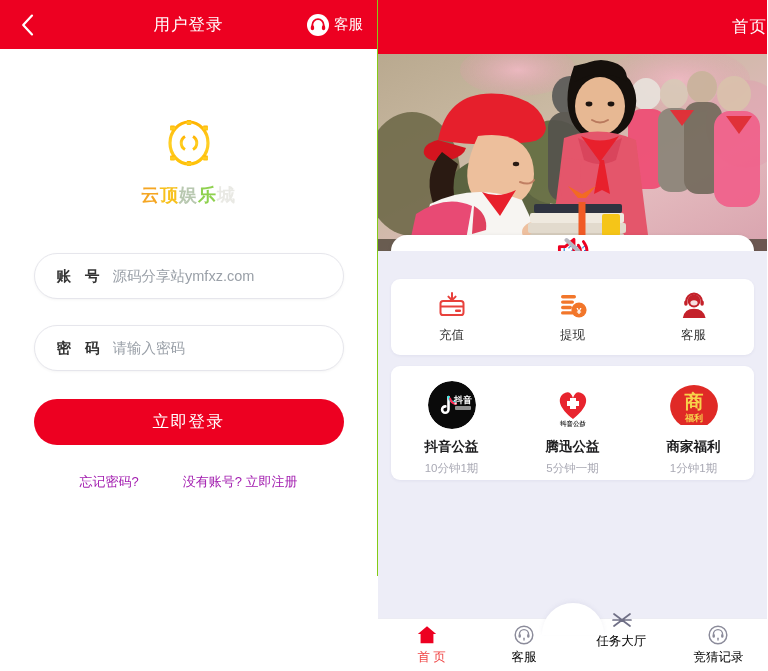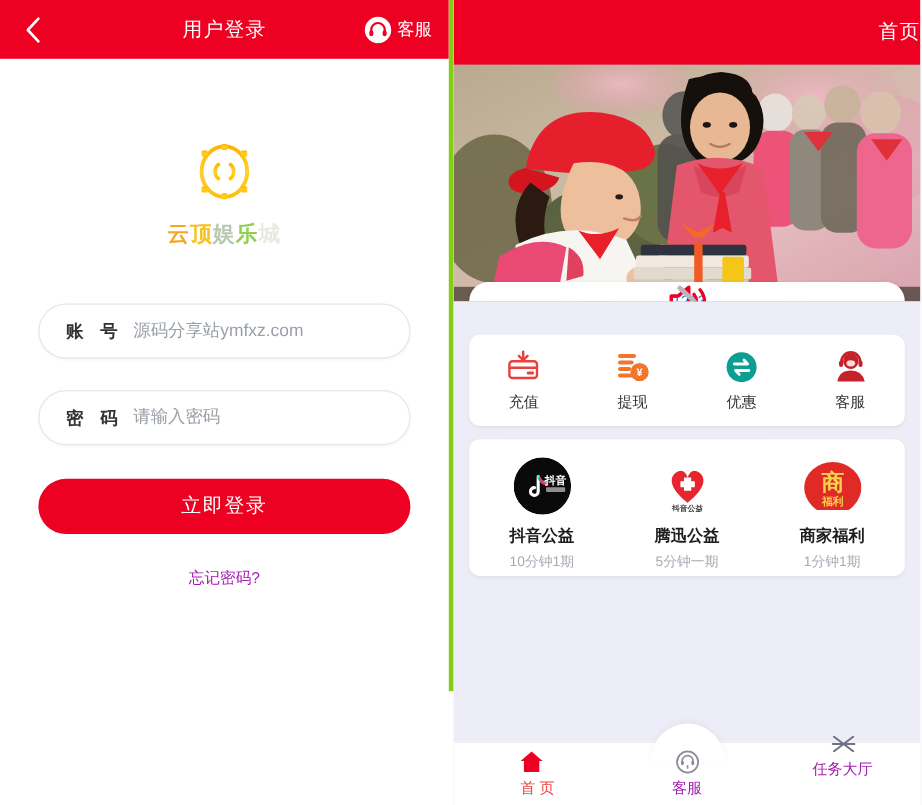--- a/index.html
+++ b/index.html
@@ -8,21 +8,21 @@
     font-family: "Liberation Sans", "DejaVu Sans", sans-serif;
     background: #ffffff;
     overflow: hidden;
   }
   .stage { width: 768px; height: 671px; display: flex; background: #ffffff; }
 
   
   .panel-login {
     width: 378px; height: 576px; background: #ffffff;
     position: relative; overflow: hidden;
-    border-right: 4px solid #84cc16;
+    border-right: 1px solid #84cc16;
   }
   .login-header {
     height: 49px; background: #ED0021; display: flex; align-items: center;
     position: relative; padding: 0 14px;
   }
   .back-chevron {
     width: 26px; height: 26px; display: flex; align-items: center; justify-content: center;
     cursor: pointer;
   }
   .back-chevron svg { display: block; }
@@ -149,21 +149,21 @@
     position: absolute; left: 50%; transform: translateX(-50%);
     top: -16px; width: 62px; height: 32px;
     background: #ffffff; border-radius: 31px 31px 0 0;
     box-shadow: 0 -2px 4px rgba(120,120,160,0.07);
   }
   .tab {
     flex: 1; display: flex; flex-direction: column; align-items: center;
     justify-content: center; gap: 3px; cursor: pointer; position: relative; z-index: 2;
   }
   .tab-icon { width: 22px; height: 22px; display: block; }
-  .tab-label { font-size: 12.5px; color: #a21caf; }
+  .tab-label { font-size: 12.5px; color: #000000; }
   .tab.active .tab-label { color: #ef4444; margin-left: 10px; }
   .tab.center { margin-top: -13px; justify-content: flex-start; padding-top: 2px; }
 </style>
 </head>
 <body>
 
 <div class="stage">
 
   <div class="panel-login">
 
@@ -235,20 +235,21 @@
 
     <div class="field field-password">
       <span class="field-label">密 码</span>
       <input class="field-input" type="password" placeholder="请输入密码" style="">
     </div>
 
     <button class="login-btn">立即登录</button>
 
     <div class="login-links">
       <a>忘记密码?</a>
+      <a>没有账号? 立即注册</a>
     </div>
   </div>
 
   <div class="panel-home">
 
     <div class="home-header">
       <span class="home-title">首页</span>
     </div>
 
     <div class="banner">
@@ -389,29 +390,20 @@
               <rect x="3" y="9.4" width="13" height="3.4" rx="1.7" fill="#F2762A"></rect>
               <rect x="3" y="14.8" width="11" height="3.4" rx="1.7" fill="#F2762A"></rect>
               <rect x="3" y="20.2" width="13" height="3.4" rx="1.7" fill="#F2762A"></rect>
               <circle cx="21" cy="19" r="7.6" fill="#F2762A"></circle>
               <text x="21" y="22.6" font-size="9" font-family="Liberation Sans, sans-serif" fill="#ffffff" text-anchor="middle" font-weight="bold">¥</text>
             </svg>
           </span>
           <span class="quick-label">提现</span>
         </div>
 
-        <div class="quick-item">
-          <span class="quick-icon">
-            <svg width="30" height="30" viewBox="0 0 30 30">
-              <circle cx="15" cy="15" r="12.5" fill="#0D9E93"></circle>
-              <path d="M9 12.3 h11 l-3 -3.3 M21 17.7 h-11 l3 3.3" fill="none" stroke="#ffffff" stroke-width="2.4" stroke-linecap="round" stroke-linejoin="round"></path>
-            </svg>
-          </span>
-          <span class="quick-label">优惠</span>
-        </div>
 
         <div class="quick-item">
           <span class="quick-icon">
             <svg width="30" height="30" viewBox="0 0 30 30">
               <circle cx="15" cy="10" r="6.4" fill="#C4212A"></circle>
               <path d="M3.8 27 q1.6 -9.2 11.2 -9.2 T26.6 27 z" fill="#C4212A"></path>
               <path d="M7.2 10.5 a7.8 7.8 0 0 1 15.6 0" fill="none" stroke="#C4212A" stroke-width="2.3"></path>
               <rect x="5.2" y="9.4" width="3.4" height="5.4" rx="1.7" fill="#C4212A"></rect>
               <rect x="21.4" y="9.4" width="3.4" height="5.4" rx="1.7" fill="#C4212A"></rect>
               <ellipse cx="15" cy="11.8" rx="3.6" ry="2.6" fill="#ffffff" opacity="0.85"></ellipse>
@@ -491,17 +483,29 @@
 
       <div class="tab center">
         <span class="tab-icon">
           <svg width="24" height="24" viewBox="0 0 24 24">
             <path d="M4 6 L20 18 M20 6 L4 18 M3 12 h18" fill="none" stroke="#6f6f86" stroke-width="1.7" stroke-linecap="round"></path>
           </svg>
         </span>
         <span class="tab-label">任务大厅</span>
       </div>
 
+      <div class="tab">
+        <span class="tab-icon">
+          <svg width="22" height="22" viewBox="0 0 24 24">
+            <circle cx="12" cy="12" r="9.6" fill="none" stroke="#8b8b9a" stroke-width="1.6"></circle>
+            <path d="M7 11.2 a5 5 0 0 1 10 0" fill="none" stroke="#8b8b9a" stroke-width="1.5"></path>
+            <rect x="6" y="10.8" width="2.6" height="4.2" rx="1.3" fill="#8b8b9a"></rect>
+            <rect x="15.4" y="10.8" width="2.6" height="4.2" rx="1.3" fill="#8b8b9a"></rect>
+            <path d="M12 15.5 v2" stroke="#8b8b9a" stroke-width="1.5" stroke-linecap="round"></path>
+          </svg>
+        </span>
+        <span class="tab-label">竞猜记录</span>
+      </div>
 
     </div>
 
   </div>
 </div>
 
 </body></html>

